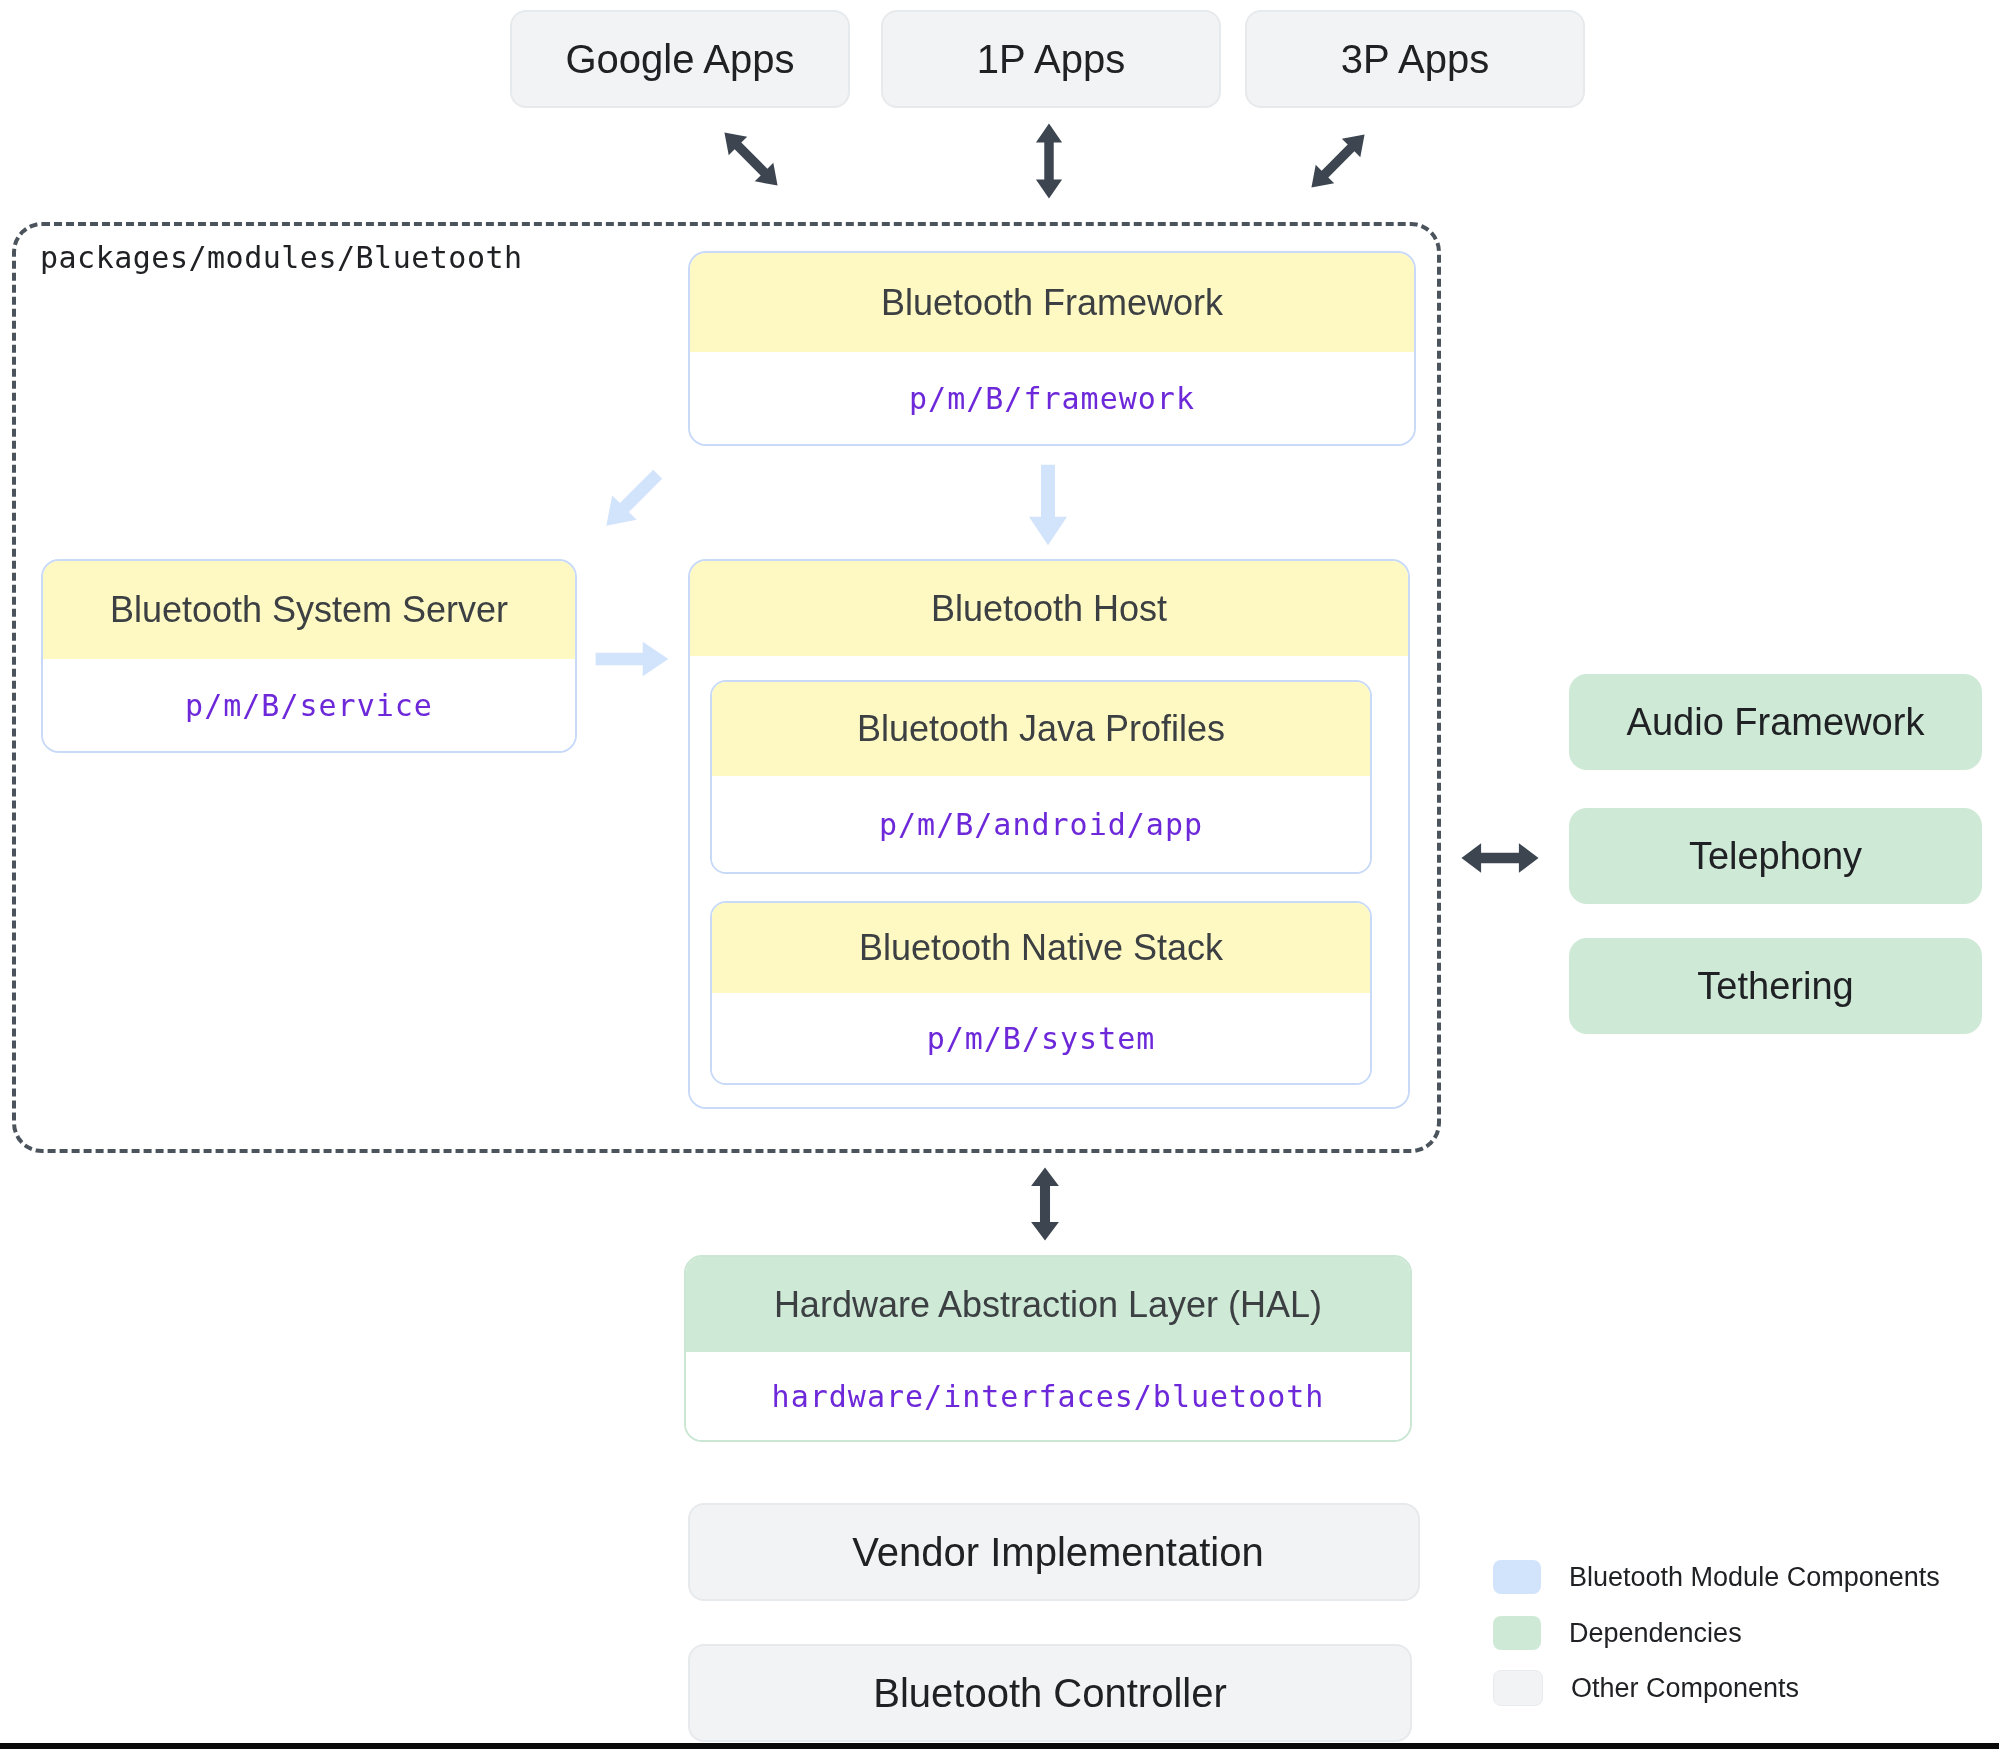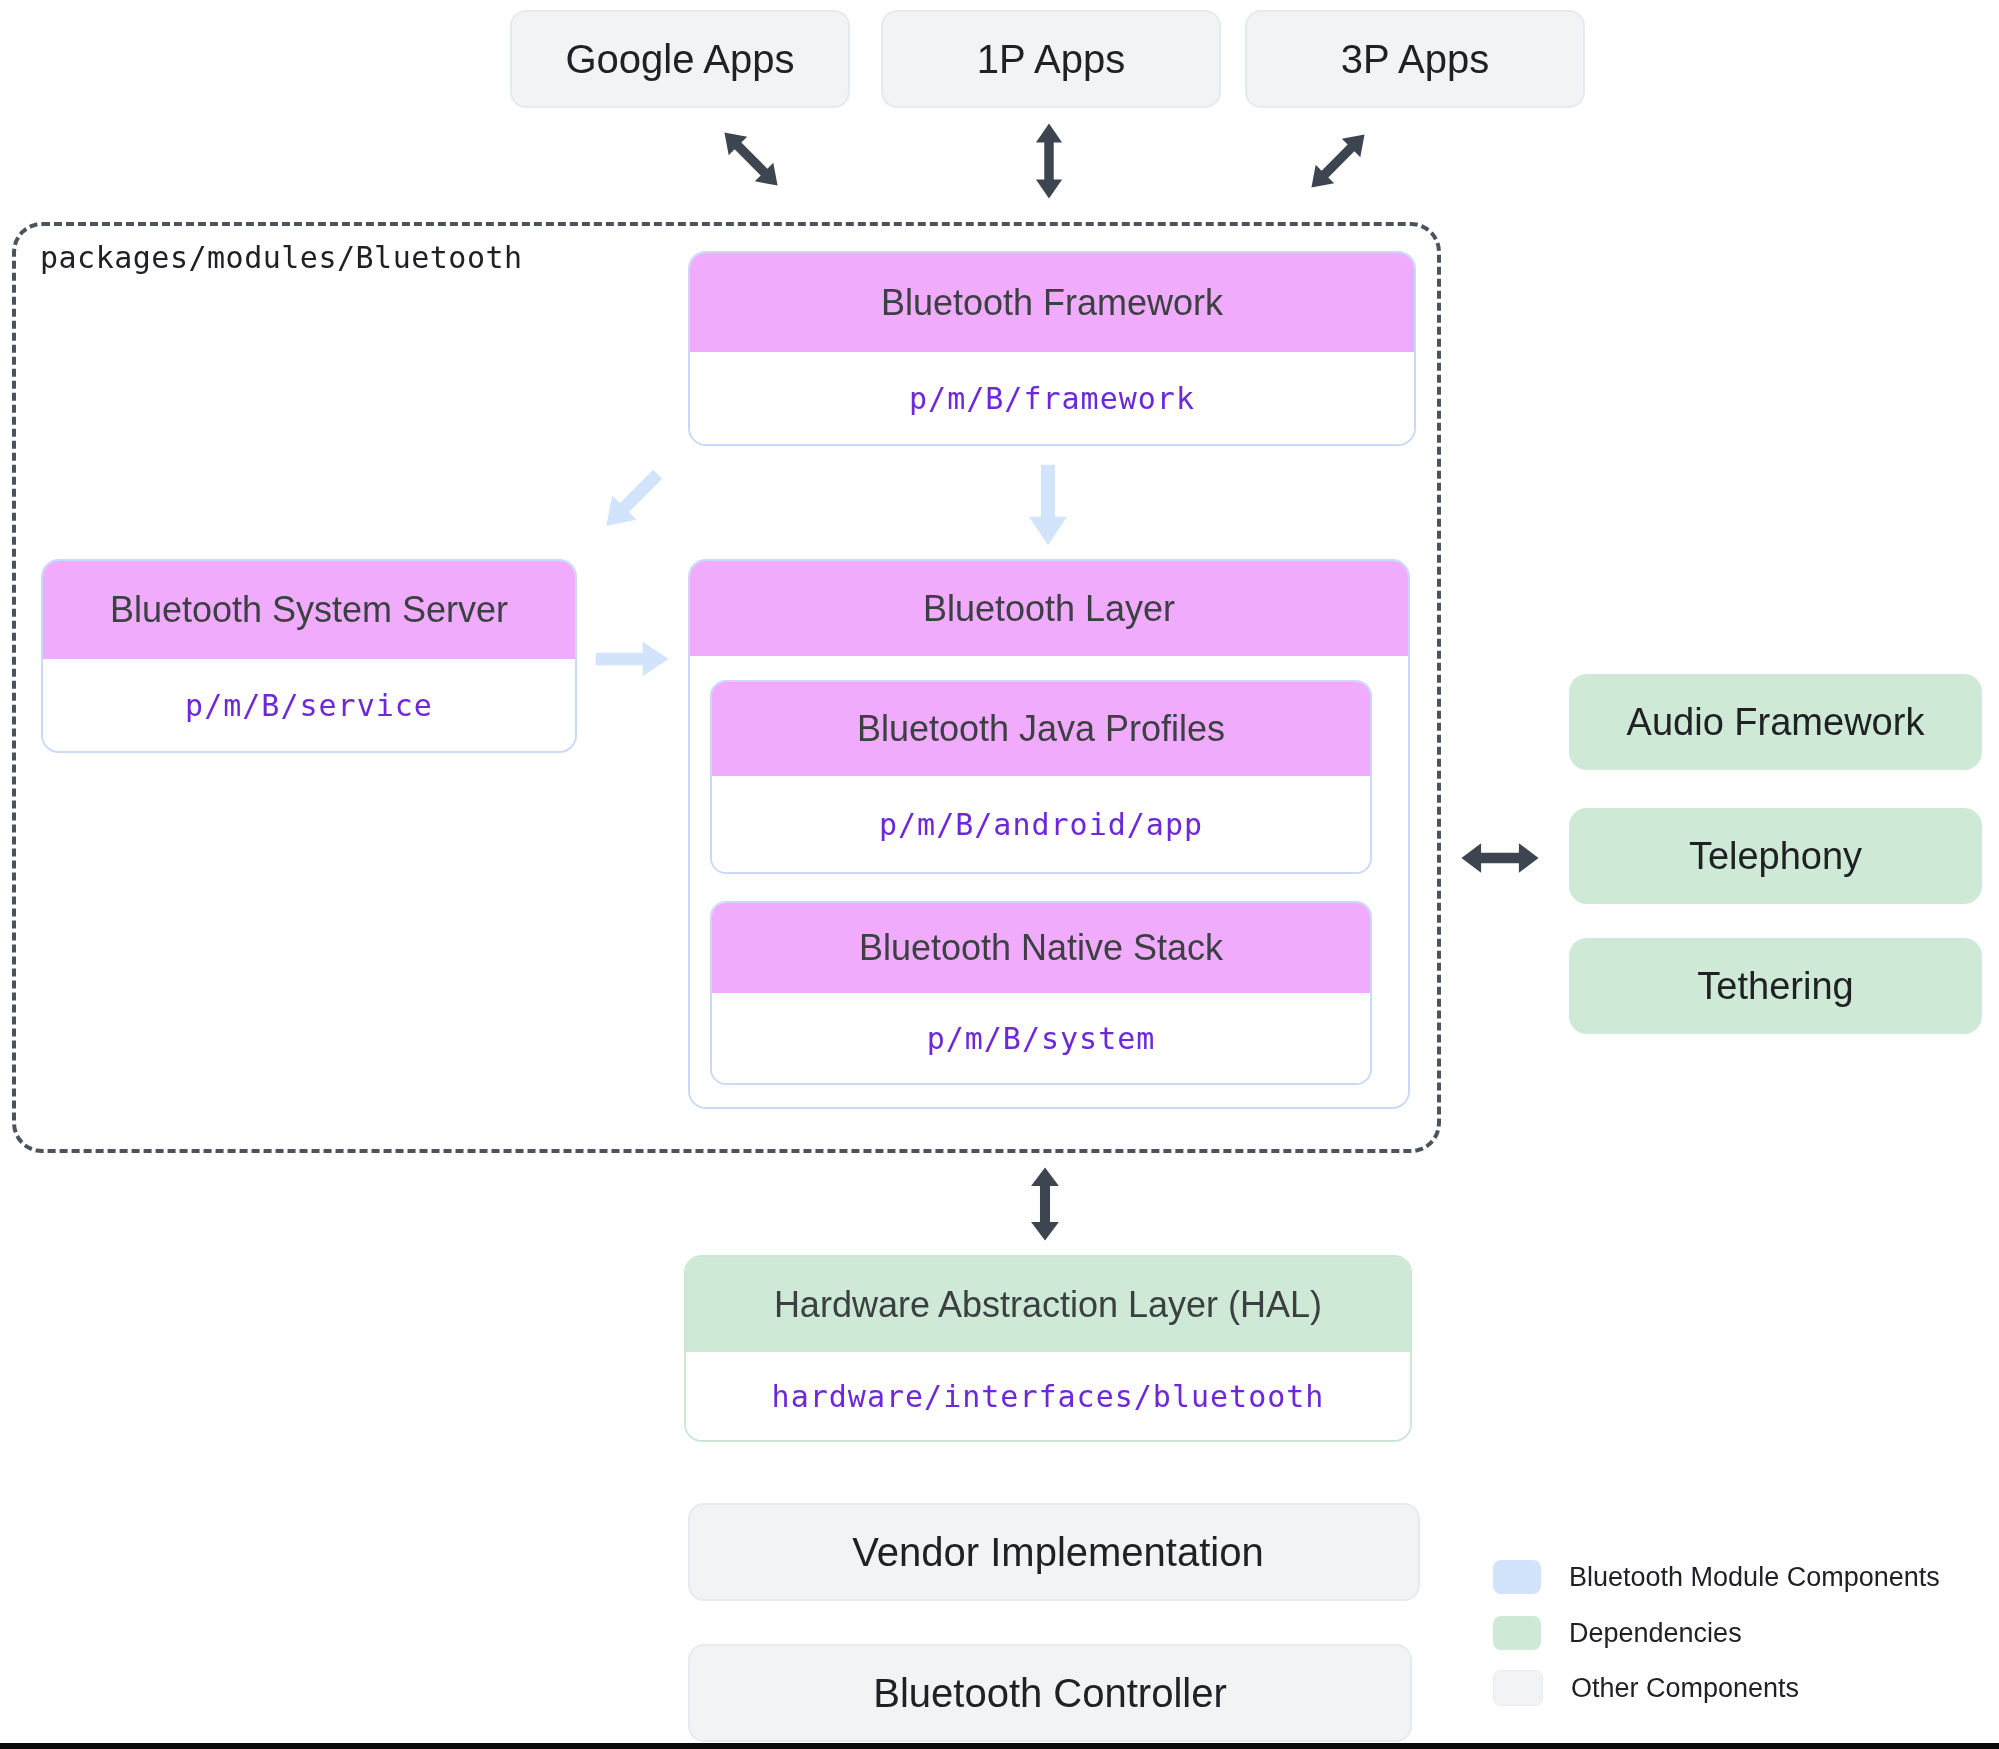--- a/index.html
+++ b/index.html
@@ -21,21 +21,21 @@
   .card{
     position:absolute;display:flex;flex-direction:column;
     border-radius:18px;overflow:hidden;background:#ffffff;
   }
   .card.blue{border:2px solid #c8daf8;}
   .card.green{border:2px solid #cbe7d4;}
   .card-header{
     display:flex;align-items:center;justify-content:center;
     font-size:36px;color:#3c4043;flex:0 0 auto;
   }
-  .card.blue .card-header{background:#f0abfc;}
+  .card.blue .card-header{background:#fef9c3;}
   .card.green .card-header{background:#ceead6;}
   .card-body{
     flex:1 1 auto;display:flex;align-items:center;justify-content:center;
     background:#ffffff;font-family:"DejaVu Sans Mono",monospace;
     font-size:30px;color:#6d28d9;letter-spacing:1px;
   }
   
   .host-body{
     flex:1 1 auto;background:#ffffff;display:flex;flex-direction:column;
     padding:24px 36px 30px 20px;gap:27px;
@@ -105,21 +105,21 @@
   <div class="card blue" style="left:41px;top:559px;width:532px;height:190px;">
     <div class="card-header" style="height:98px;">Bluetooth System Server</div>
     <div class="card-body">p/m/B/service</div>
   </div>
 
   <svg class="arrow" style="left:612px;top:621px;width:40px;height:76px;transform:rotate(-90deg);" viewBox="0 0 44 92" preserveAspectRatio="none">
     <path d="M15 2 L29 2 L29 59 L41 59 L22 90 L3 59 L15 59 Z" fill="#d2e3fc"></path>
   </svg>
 
   <div class="card blue" style="left:688px;top:559px;width:718px;height:546px;">
-    <div class="card-header" style="height:95px;">Bluetooth Layer</div>
+    <div class="card-header" style="height:95px;">Bluetooth Host</div>
     <div class="host-body">
       <div class="subcard" style="height:190px;">
         <div class="card-header" style="height:94px;">Bluetooth Java Profiles</div>
         <div class="card-body">p/m/B/android/app</div>
       </div>
       <div class="subcard" style="height:180px;">
         <div class="card-header" style="height:90px;">Bluetooth Native Stack</div>
         <div class="card-body">p/m/B/system</div>
       </div>
     </div>

